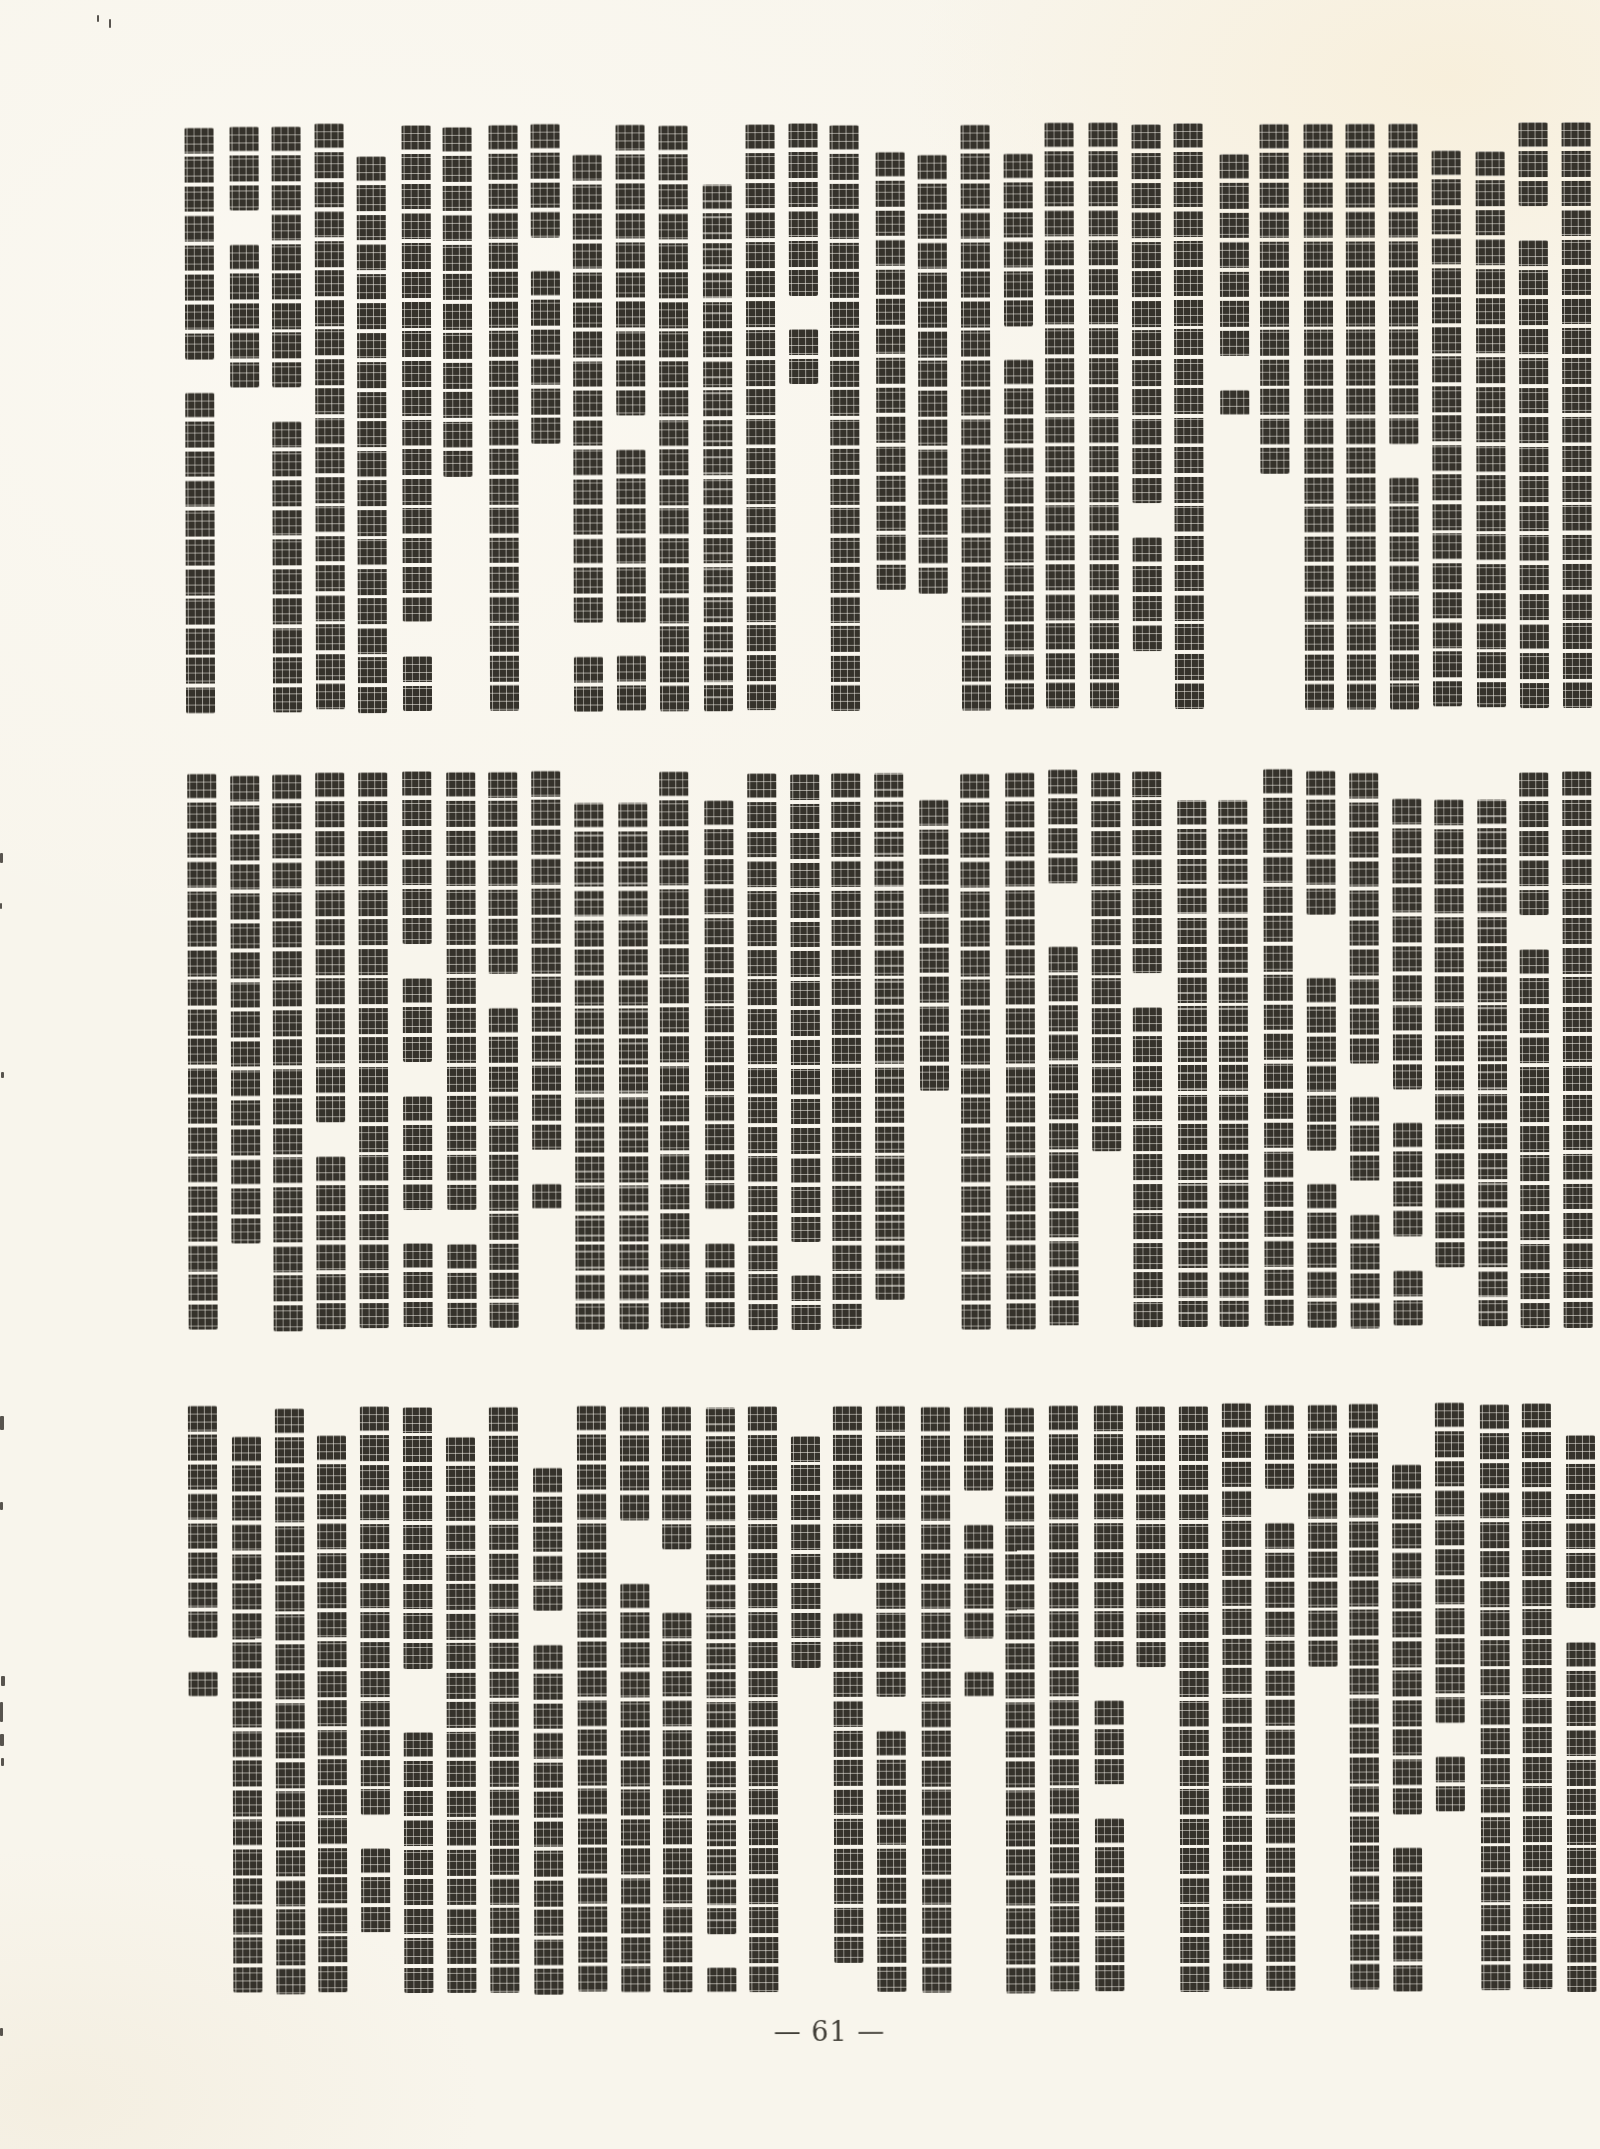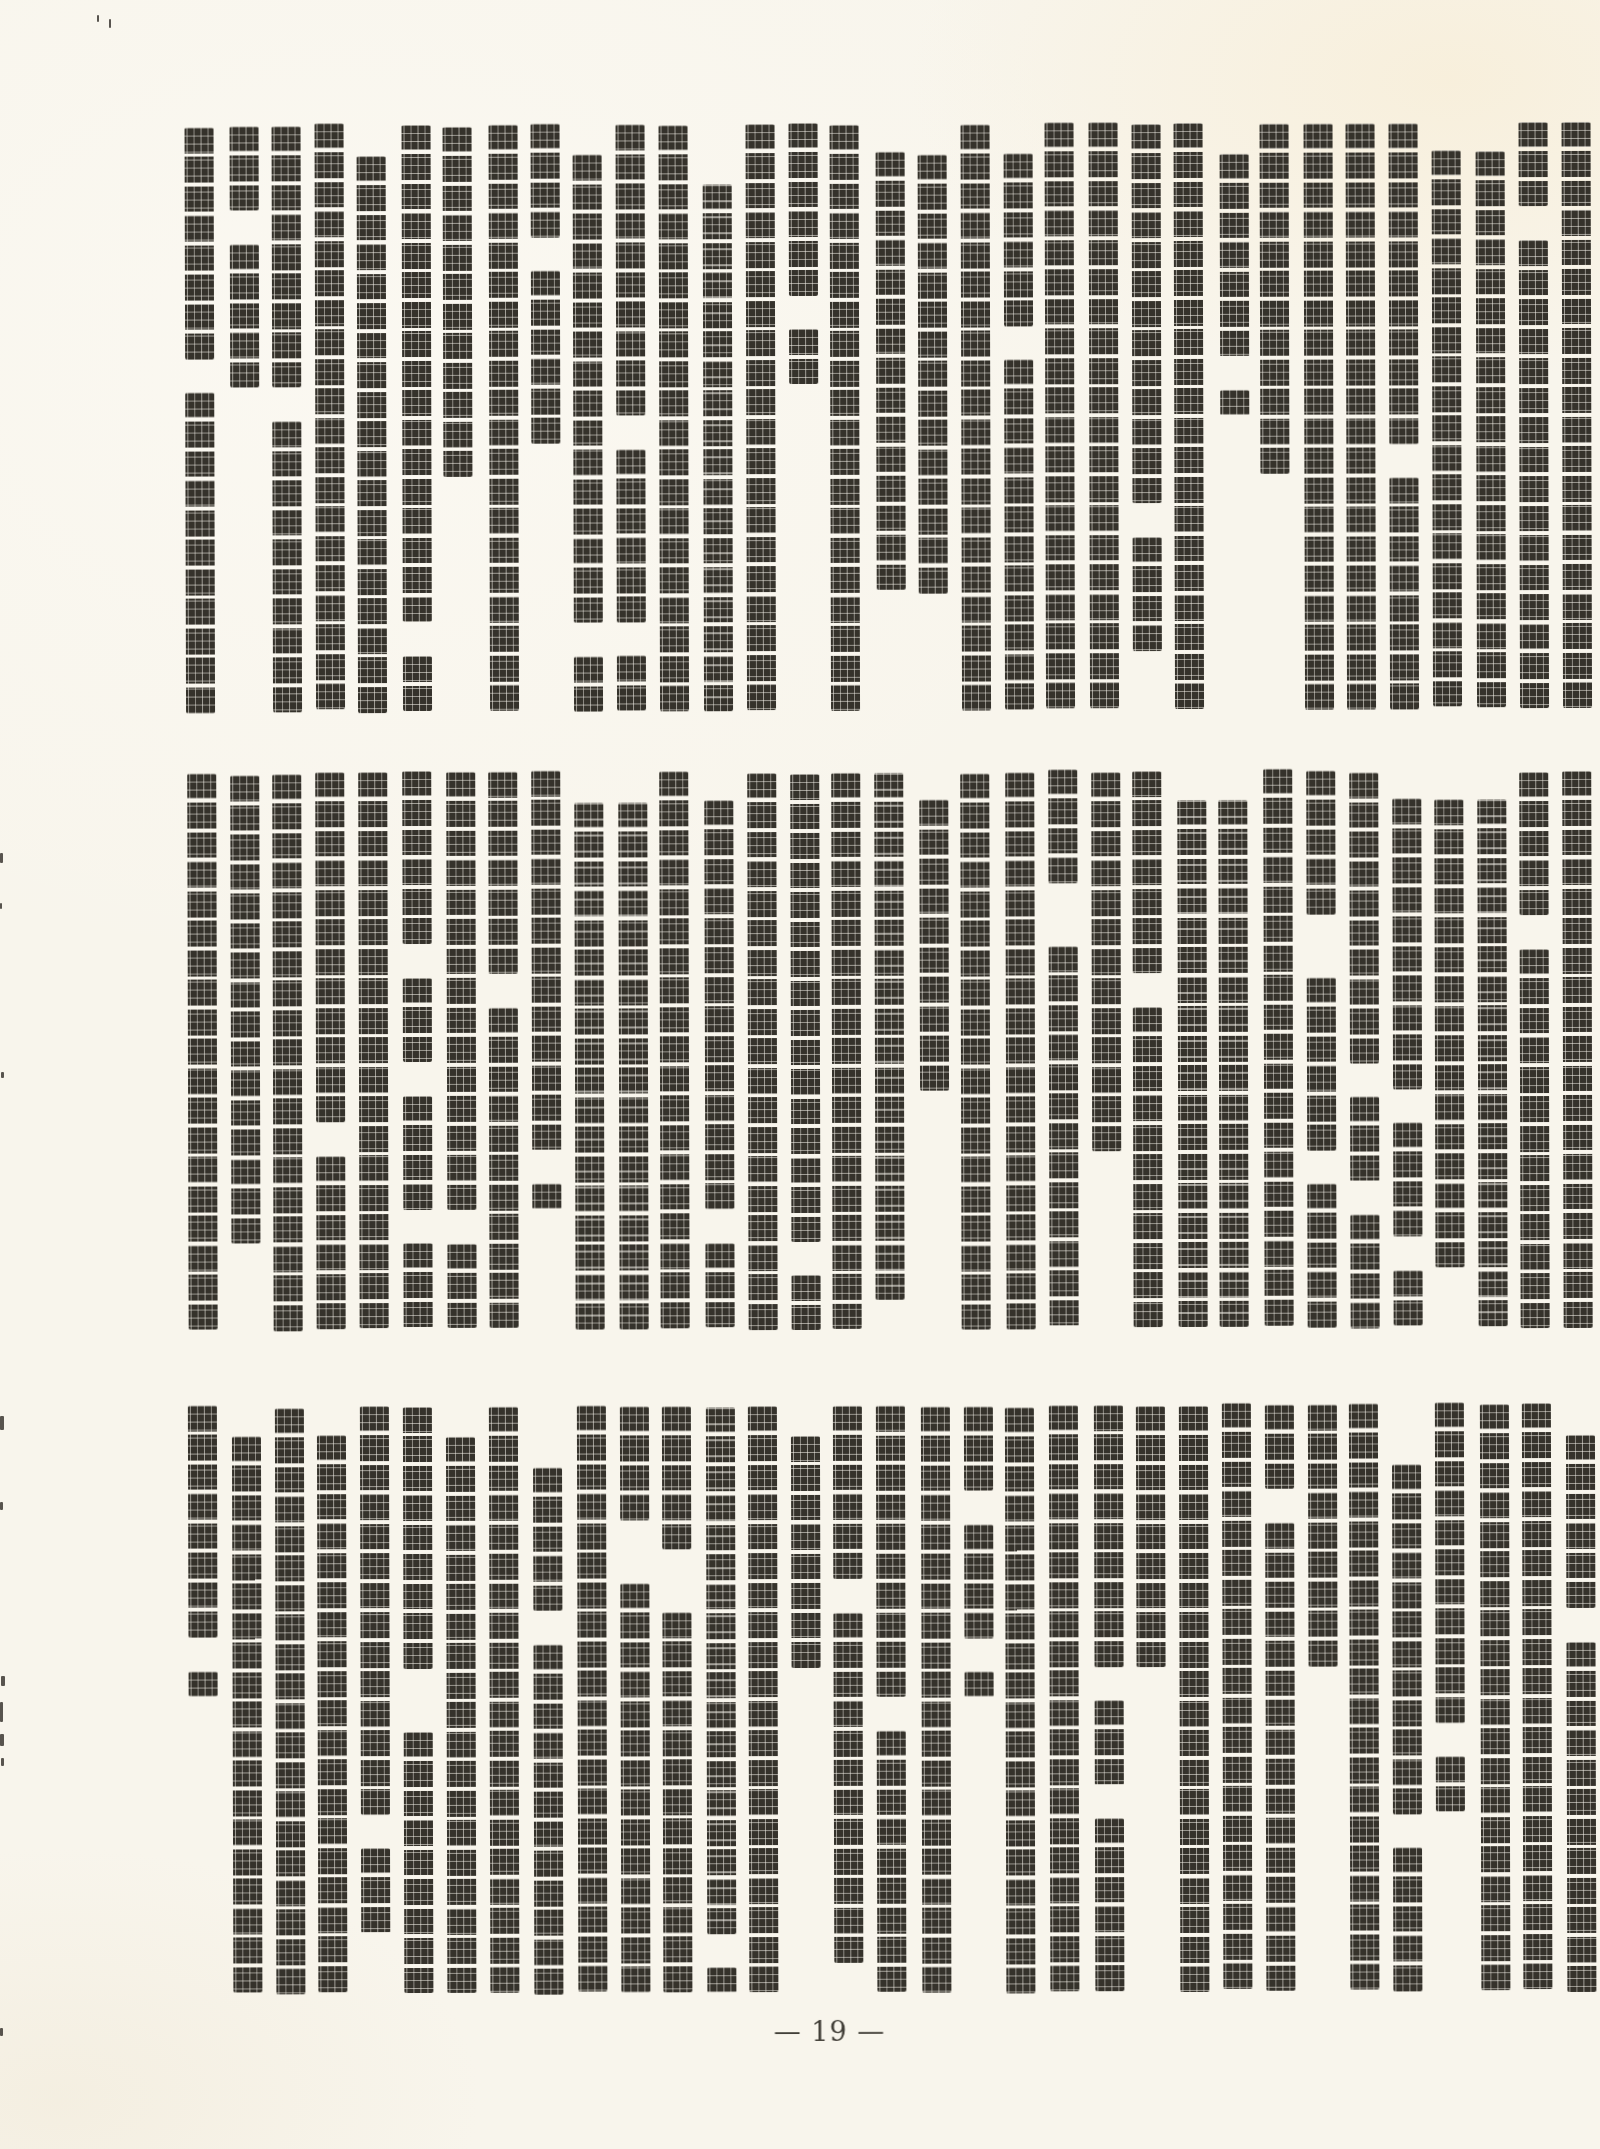--- a/index.html
+++ b/index.html
@@ -65,21 +65,21 @@
     border-radius: 1px;
     opacity: .8;
   }
 </style>
 </head>
 <body>
 
 <div class="page">
   <div class="sheet">
 
-    <div class="page-number">— 19 —</div>
+    <div class="page-number">— 61 —</div>
   <div class="band" style="top: 124px; height: 590px;">
         <div class="col" style="right: 6.8px; width: 29px; top: -0.2px;">
           <div class="run" style="height: 586px;"></div>
         </div>
         <div class="col" style="right: 50.3px; width: 29px; top: -0.3px;">
           <div class="run" style="height: 84.5px;"></div>
           <div class="gap" style="height: 33.5px;"></div>
           <div class="run" style="height: 468px;"></div>
         </div>
         <div class="col" style="right: 92.7px; width: 29px; top: 28.7px;">

